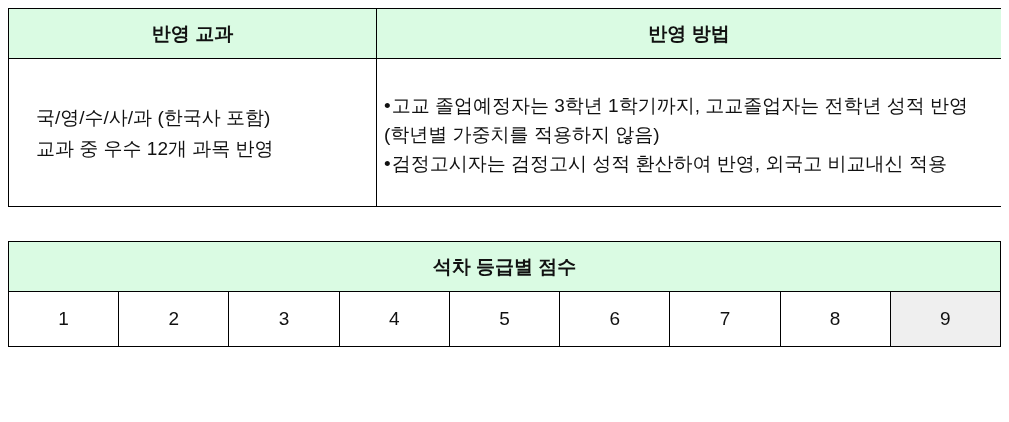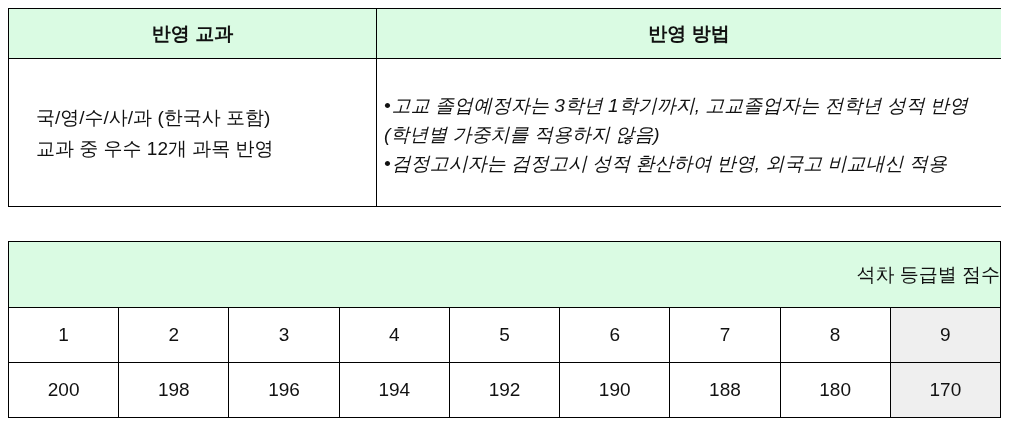--- a/index.html
+++ b/index.html
@@ -36,36 +36,35 @@
     font-weight: bold;
     text-align: center;
     vertical-align: middle;
     margin-left: 16px;
   }
   .reflection-table td {
     height: 148px;
     vertical-align: middle;
   }
   .subjects-cell { padding-left: 27px; line-height: 31px; }
-  .method-cell   { padding: 3px 9px 0 7px; line-height: 29px; font-style: italic; }
+  .method-cell   { padding: 3px 9px 0 7px; line-height: 29px; }
   .bullet-line .bullet-marker { margin-right: 1px; }
 
   
   .table-gap { height: 34px; }
 
   
   .grade-table td, .grade-table th {
     text-align: center;
     vertical-align: middle;
   }
   .grade-table .title-row th {
-    height: 66px;
+    height: 50px;
     background: var(--header-bg);
-    font-weight: normal;
-    text-align: right;
+    font-weight: bold;
   }
   .grade-table .grade-row td,
   .grade-table .score-row td { height: 55px; }
   .grade-table .highlight { background: var(--highlight-bg); }
 </style>
 </head>
 <body>
 
 <table class="reflection-table">
   <colgroup>
@@ -109,25 +108,14 @@
       <td>1</td>
       <td>2</td>
       <td>3</td>
       <td>4</td>
       <td>5</td>
       <td>6</td>
       <td>7</td>
       <td>8</td>
       <td class="highlight">9</td>
     </tr>
-    <tr class="score-row">
-      <td>200</td>
-      <td>198</td>
-      <td>196</td>
-      <td>194</td>
-      <td>192</td>
-      <td>190</td>
-      <td>188</td>
-      <td>180</td>
-      <td class="highlight">170</td>
-    </tr>
   </tbody>
 </table>
 
 </body></html>

